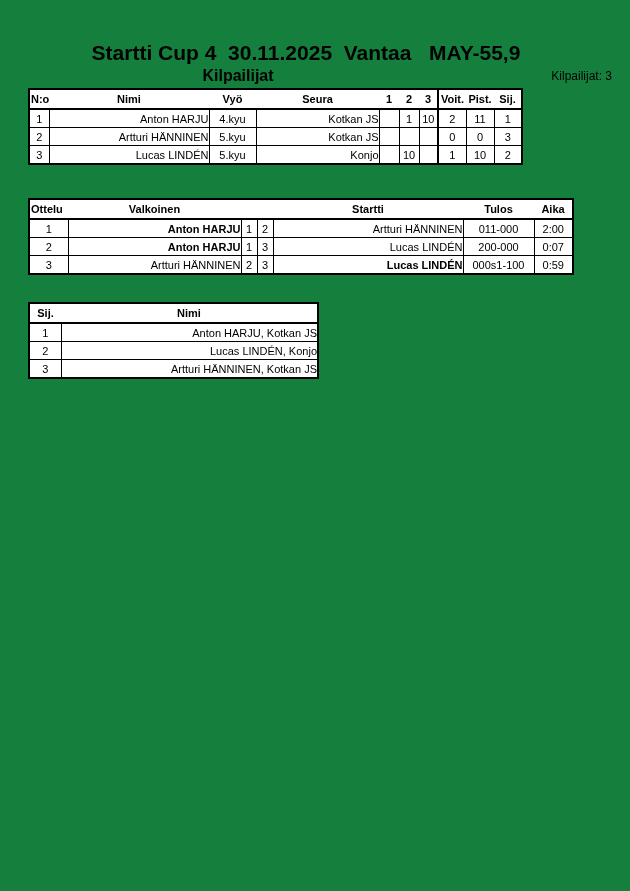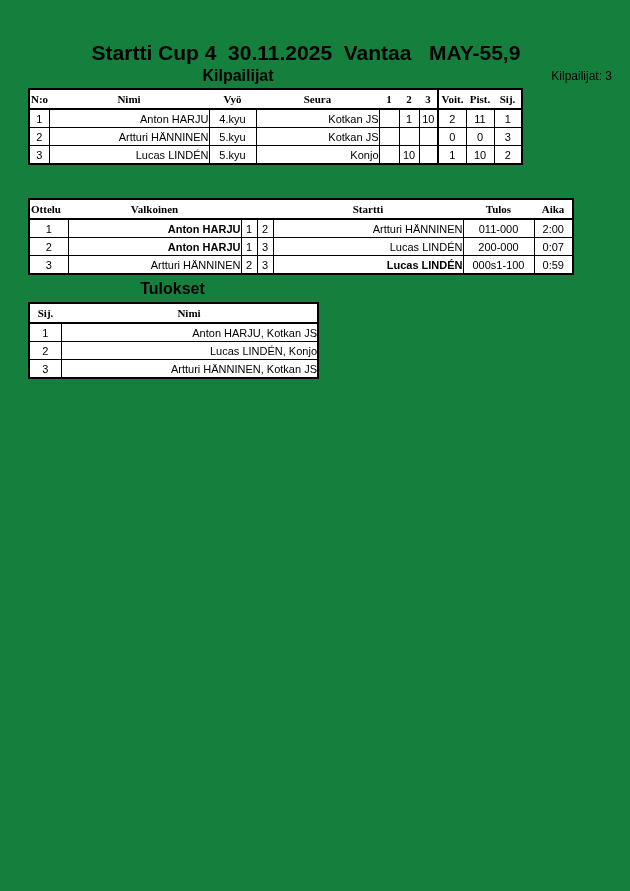--- a/index.html
+++ b/index.html
@@ -23,21 +23,21 @@
   }
   table{
     position:absolute;border-collapse:collapse;table-layout:fixed;
     font-size:11px;background:#fff;border:2px solid #000;
   }
   th,td{
     padding:0;margin:0;white-space:nowrap;overflow:hidden;vertical-align:middle;
     font-weight:normal;
   }
   thead th{
-    border:none;border-bottom:2px solid #000;font-weight:bold;height:18px;font-family:Liberation Serif, serif;
+    border:none;border-bottom:2px solid #000;font-weight:bold;height:18px;
   }
   tbody td{
     border:1px solid #000;height:17px;
   }
   .t-competitors{left:28px;top:88px;width:493px;}
   .t-matches{left:28px;top:198px;width:544px;}
   .t-results{left:28px;top:302px;width:289px;}
   .al{text-align:right;padding-left:5px;}
   .ac{text-align:center;}
   .hflush{text-align:left;padding-left:1px;}
@@ -166,21 +166,20 @@
         <td class="al">Artturi HÄNNINEN</td>
         <td class="ac">2</td>
         <td class="ac">3</td>
         <td class="al win">Lucas LINDÉN</td>
         <td class="ac">000s1-100</td>
         <td class="ac">0:59</td>
       </tr>
     </tbody>
   </table>
 
-  <div class="sec-heading h-tulokset">Tulokset</div>
 
   <table class="t-results">
     <colgroup>
       <col style="width:32px">
         <col style="width:257px">
     </colgroup>
     <thead>
       <tr>
         <th class="ac">Sij.</th>
         <th class="ac">Nimi</th>

